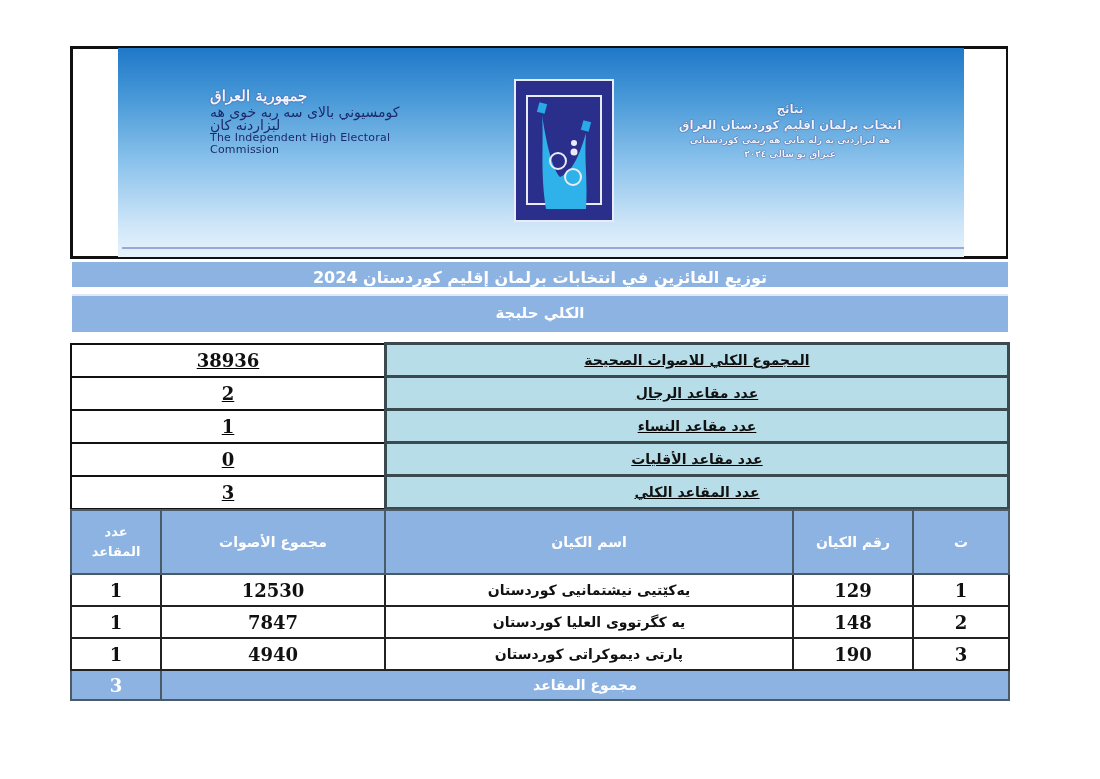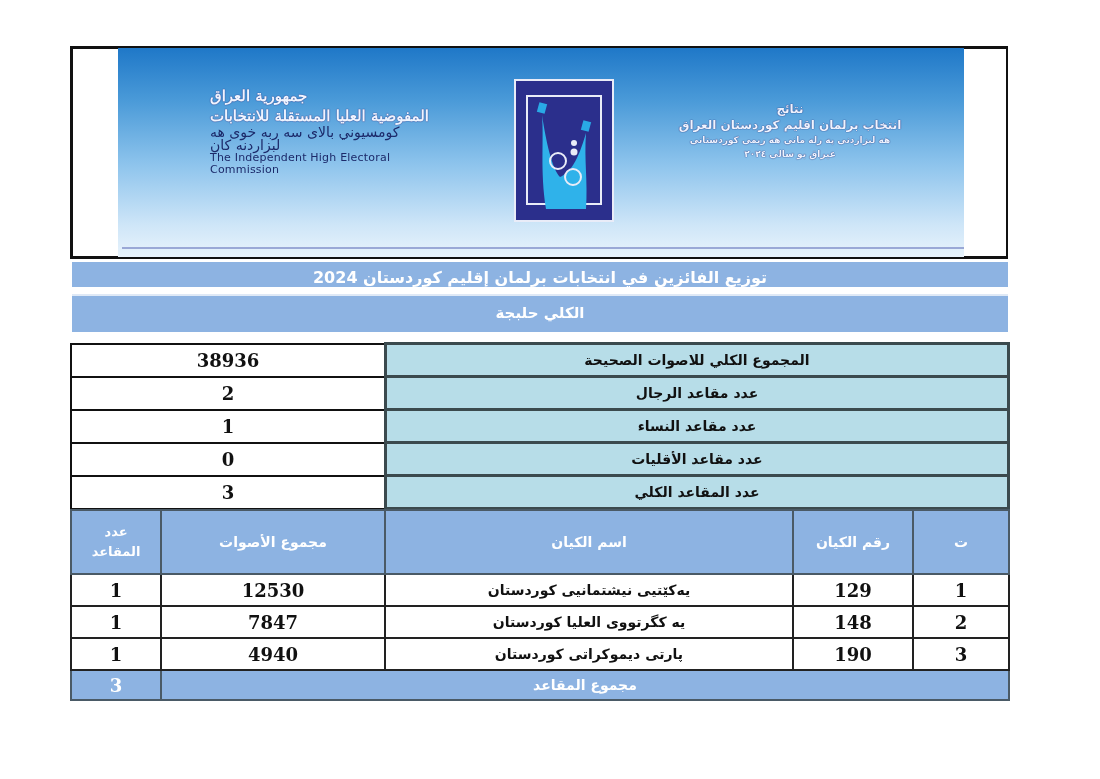--- a/index.html
+++ b/index.html
@@ -33,21 +33,21 @@
 
   
   .title-bar { left: 72px; width: 936px; background: #8db3e2; color: #ffffff;
                font-family: "DejaVu Sans", sans-serif; font-weight: bold; text-align: center;
                direction: rtl; }
   .title-bar.t1 { top: 262px; height: 25px; font-size: 16px; line-height: 32px; }
   .title-bar.t2 { top: 296px; height: 36px; font-size: 15px; line-height: 34px; }
   .title-sep { left: 72px; top: 294px; width: 936px; height: 2px; background: #dfe9f6; }
 
   
-  .summary { left: 70px; top: 342px; width: 940px; border-collapse: collapse; direction: ltr; }
+  .summary { left: 70px; top: 342px; width: 940px; border-collapse: collapse; direction: ltr; text-decoration: underline; }
   .summary td { height: 30px; padding: 0; border: 2px solid #111; font-weight: bold;
                 font-family: "DejaVu Serif", serif; font-size: 16px; text-align: center; color: #111; }
   .summary td.val { width: 312px; background: #fff; font-size: 18px; }
   .summary td.lbl { background: #b7dde8; border-color: #3b4a4e; font-family: "DejaVu Sans", sans-serif;
                     font-size: 14px; direction: rtl; border-width: 3px; }
 
   
   .results { left: 70px; top: 509px; width: 940px; border-collapse: collapse; padding-left: 40px; }
   .results td, .results th { padding: 0; text-align: center; }
   .results th { background: #8db3e2; color: #fff; font-weight: bold; font-family: "DejaVu Sans", sans-serif;
@@ -61,21 +61,20 @@
 </style>
 </head>
 <body>
 
 <div class="abs banner-frame"></div>
 <div class="abs banner-img"></div>
 <div class="abs banner-line"></div>
 
 <div class="abs iec-logo-text">
   <div class="ar-cal">جمهورية العراق</div>
-  <div class="ar-cal">المفوضية العليا المستقلة للانتخابات</div>
   <div class="ku">كومسيوني بالاى سه ربه خوى هه لبزاردنه كان</div>
   <div class="en">The Independent High Electoral Commission</div>
 </div>
 
 <div class="abs emblem">
   <div class="abs emblem-inner"></div>
   <svg class="abs" style="left:0;top:0" width="96" height="139" viewBox="0 0 96 139">
     <rect x="22" y="22" width="8" height="10" fill="#29a9e6" transform="rotate(15 26 27)"></rect>
     <rect x="66" y="40" width="8" height="10" fill="#29a9e6" transform="rotate(15 70 45)"></rect>
     <path d="M26 34 C28 60, 24 90, 30 128 L70 128 C72 100, 68 80, 70 52 C62 80, 54 92, 44 96 C36 88, 30 60, 26 34 Z" fill="#2fb2ea"></path>

